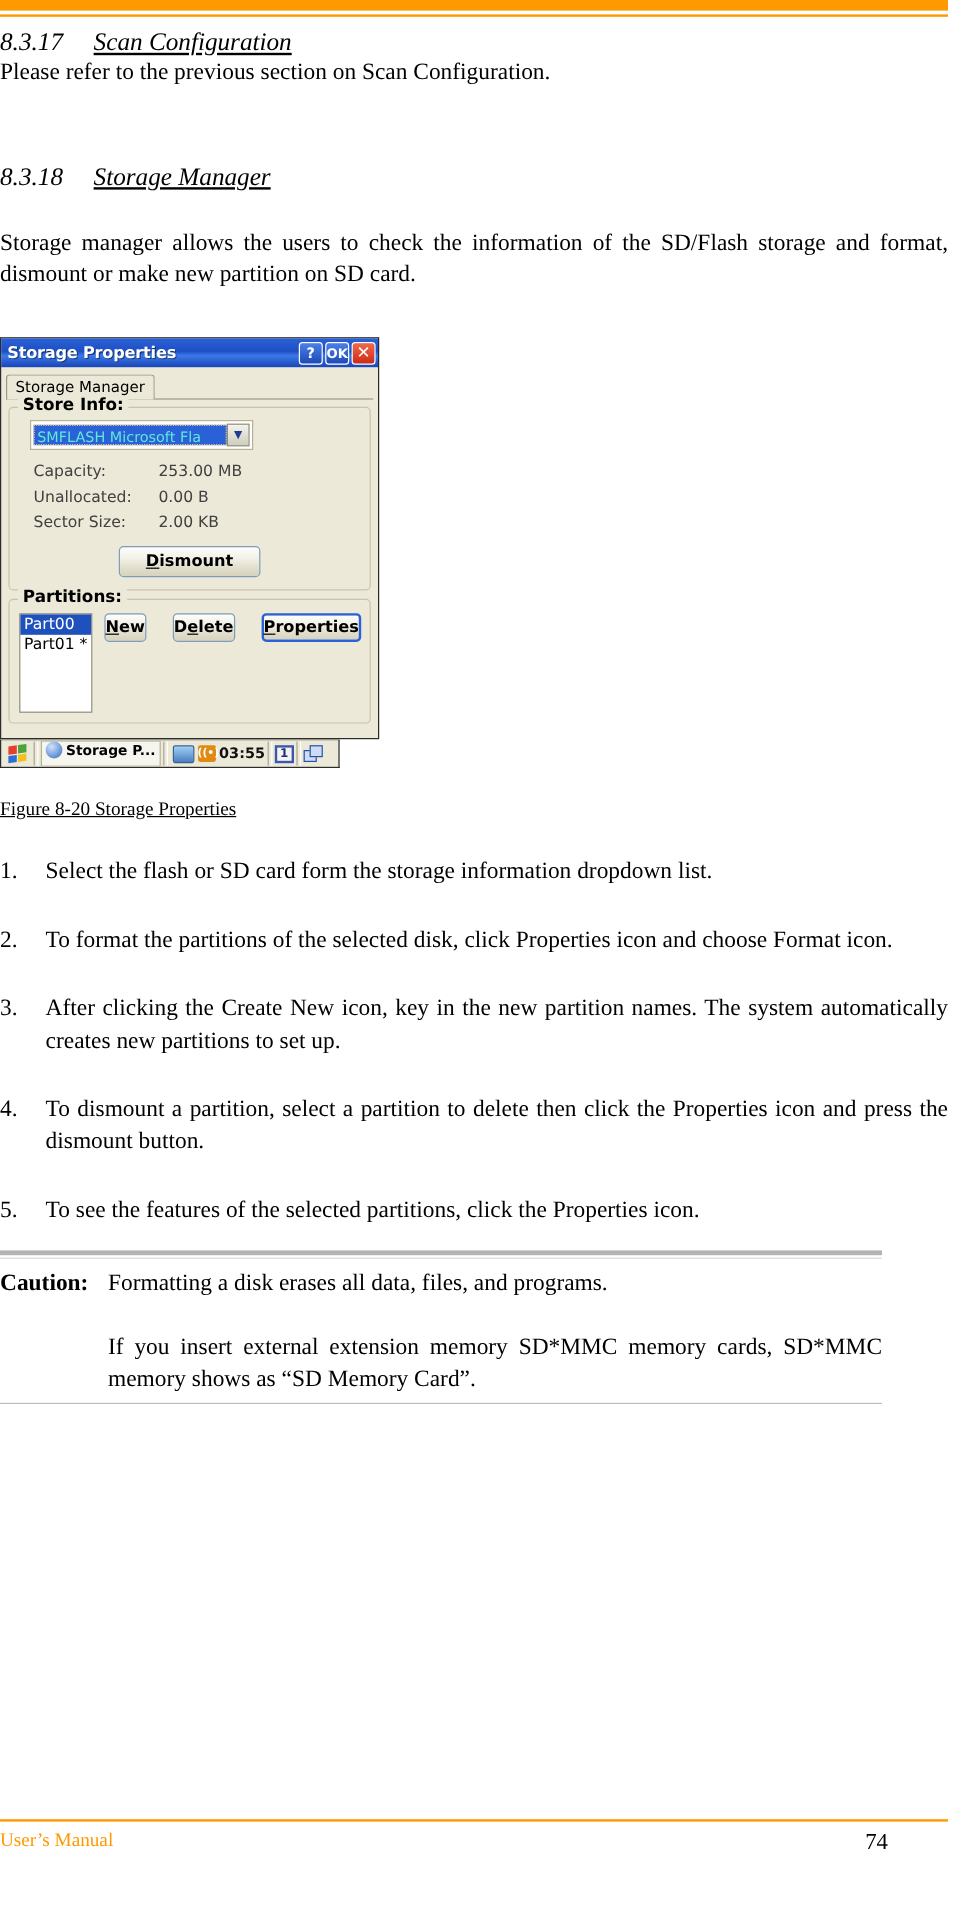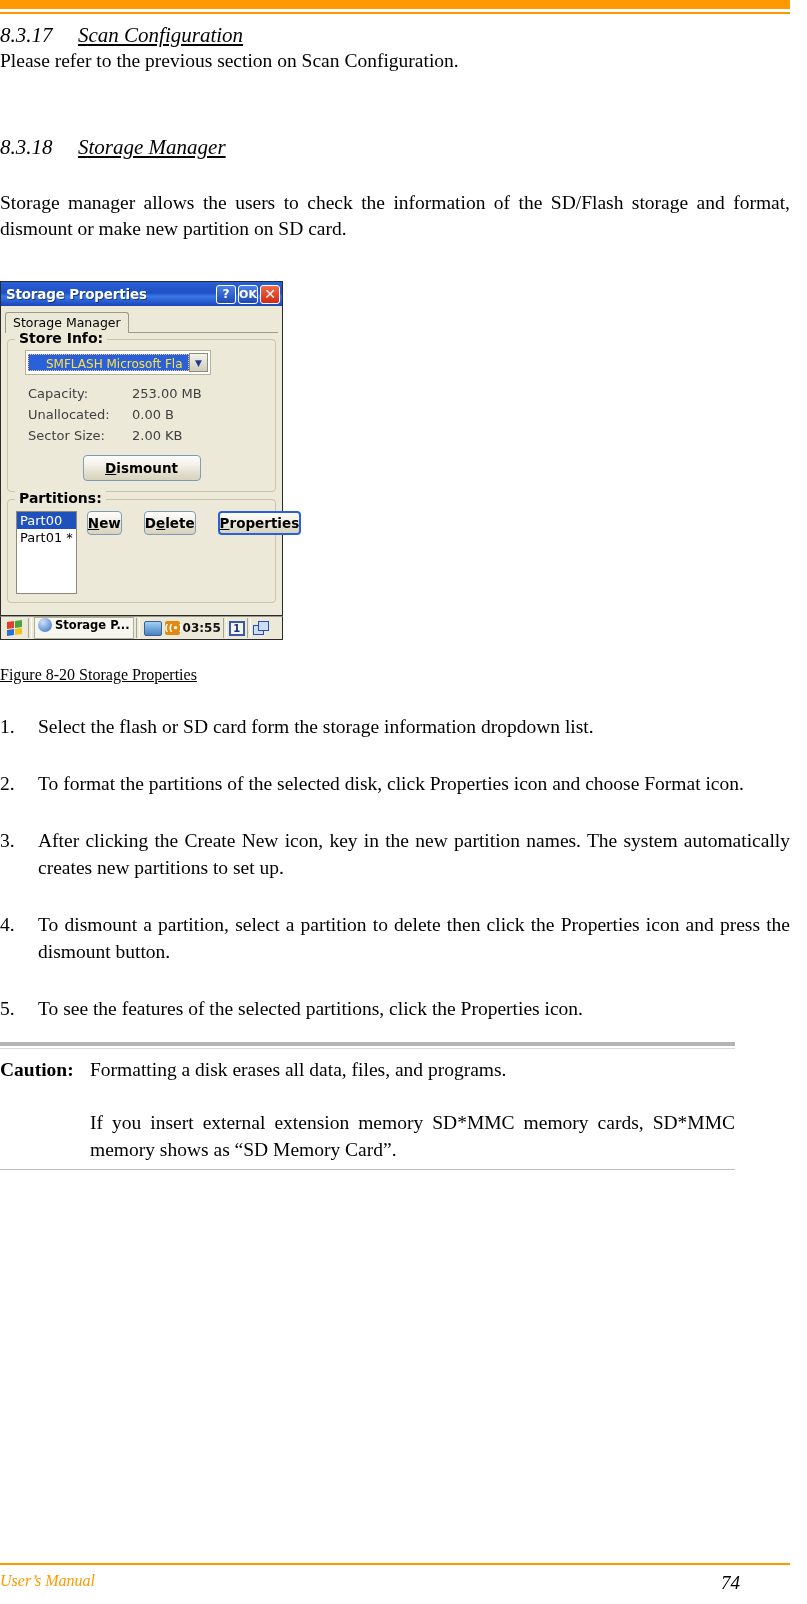--- a/index.html
+++ b/index.html
@@ -76,21 +76,21 @@
   .spacer-md { height: 30px; }
 
   
   .dialog-wrap {
     position: absolute;
     left: 0;
     top: 281px;
     width: 290px;
   }
   .ce-dialog {
-    width: 283px;
+    width: 316px;
     border: 1px solid #2b2b2b;
     box-sizing: border-box;
     background: #ECE9D8;
     font-family: "DejaVu Sans", sans-serif;
     position: relative;
   }
   .ce-titlebar {
     height: 24px;
     background: linear-gradient(180deg,#2a61d6 0%,#1f4fc4 45%,#3a78e8 60%,#1945b8 100%);
     display: flex;
@@ -171,23 +171,23 @@
     outline: 1px solid #b6b29a;
     background: #ffffff;
     margin: 2px 2px 9px 10px;
     width: 180px;
     height: 19px;
     box-sizing: content-box;
   }
   .combo-text {
     flex: 1;
     background: #2a60d8;
-    color: #fde047;
+    color: #5eead4;
     font-size: 12px;
-    padding: 1px 17px;
+    padding: 1px 2px;
     height: 17px;
     line-height: 17px;
     overflow: hidden;
     white-space: nowrap;
     border: 1px dotted #f5c27a;
     box-sizing: border-box;
   }
   .combo-arrow {
     width: 19px; height: 19px;
     background: linear-gradient(180deg,#f4f3ec,#cfcdbd);
@@ -435,23 +435,22 @@
     height: 1px;
     background: #bfbfbf;
     width: 735px;
     margin-top: 6px;
   }
 
   
   .footer {
     position: absolute;
     left: 0;
-    top: 1563px;
-    width: 790px;
-    font-style: italic;
+    top: 1516px;
+    width: 790px;
   }
   .footer-rule {
     height: 2px;
     background: #FF9900;
     width: 790px;
   }
   .footer-row {
     display: flex;
     align-items: baseline;
     margin-top: 7px;

